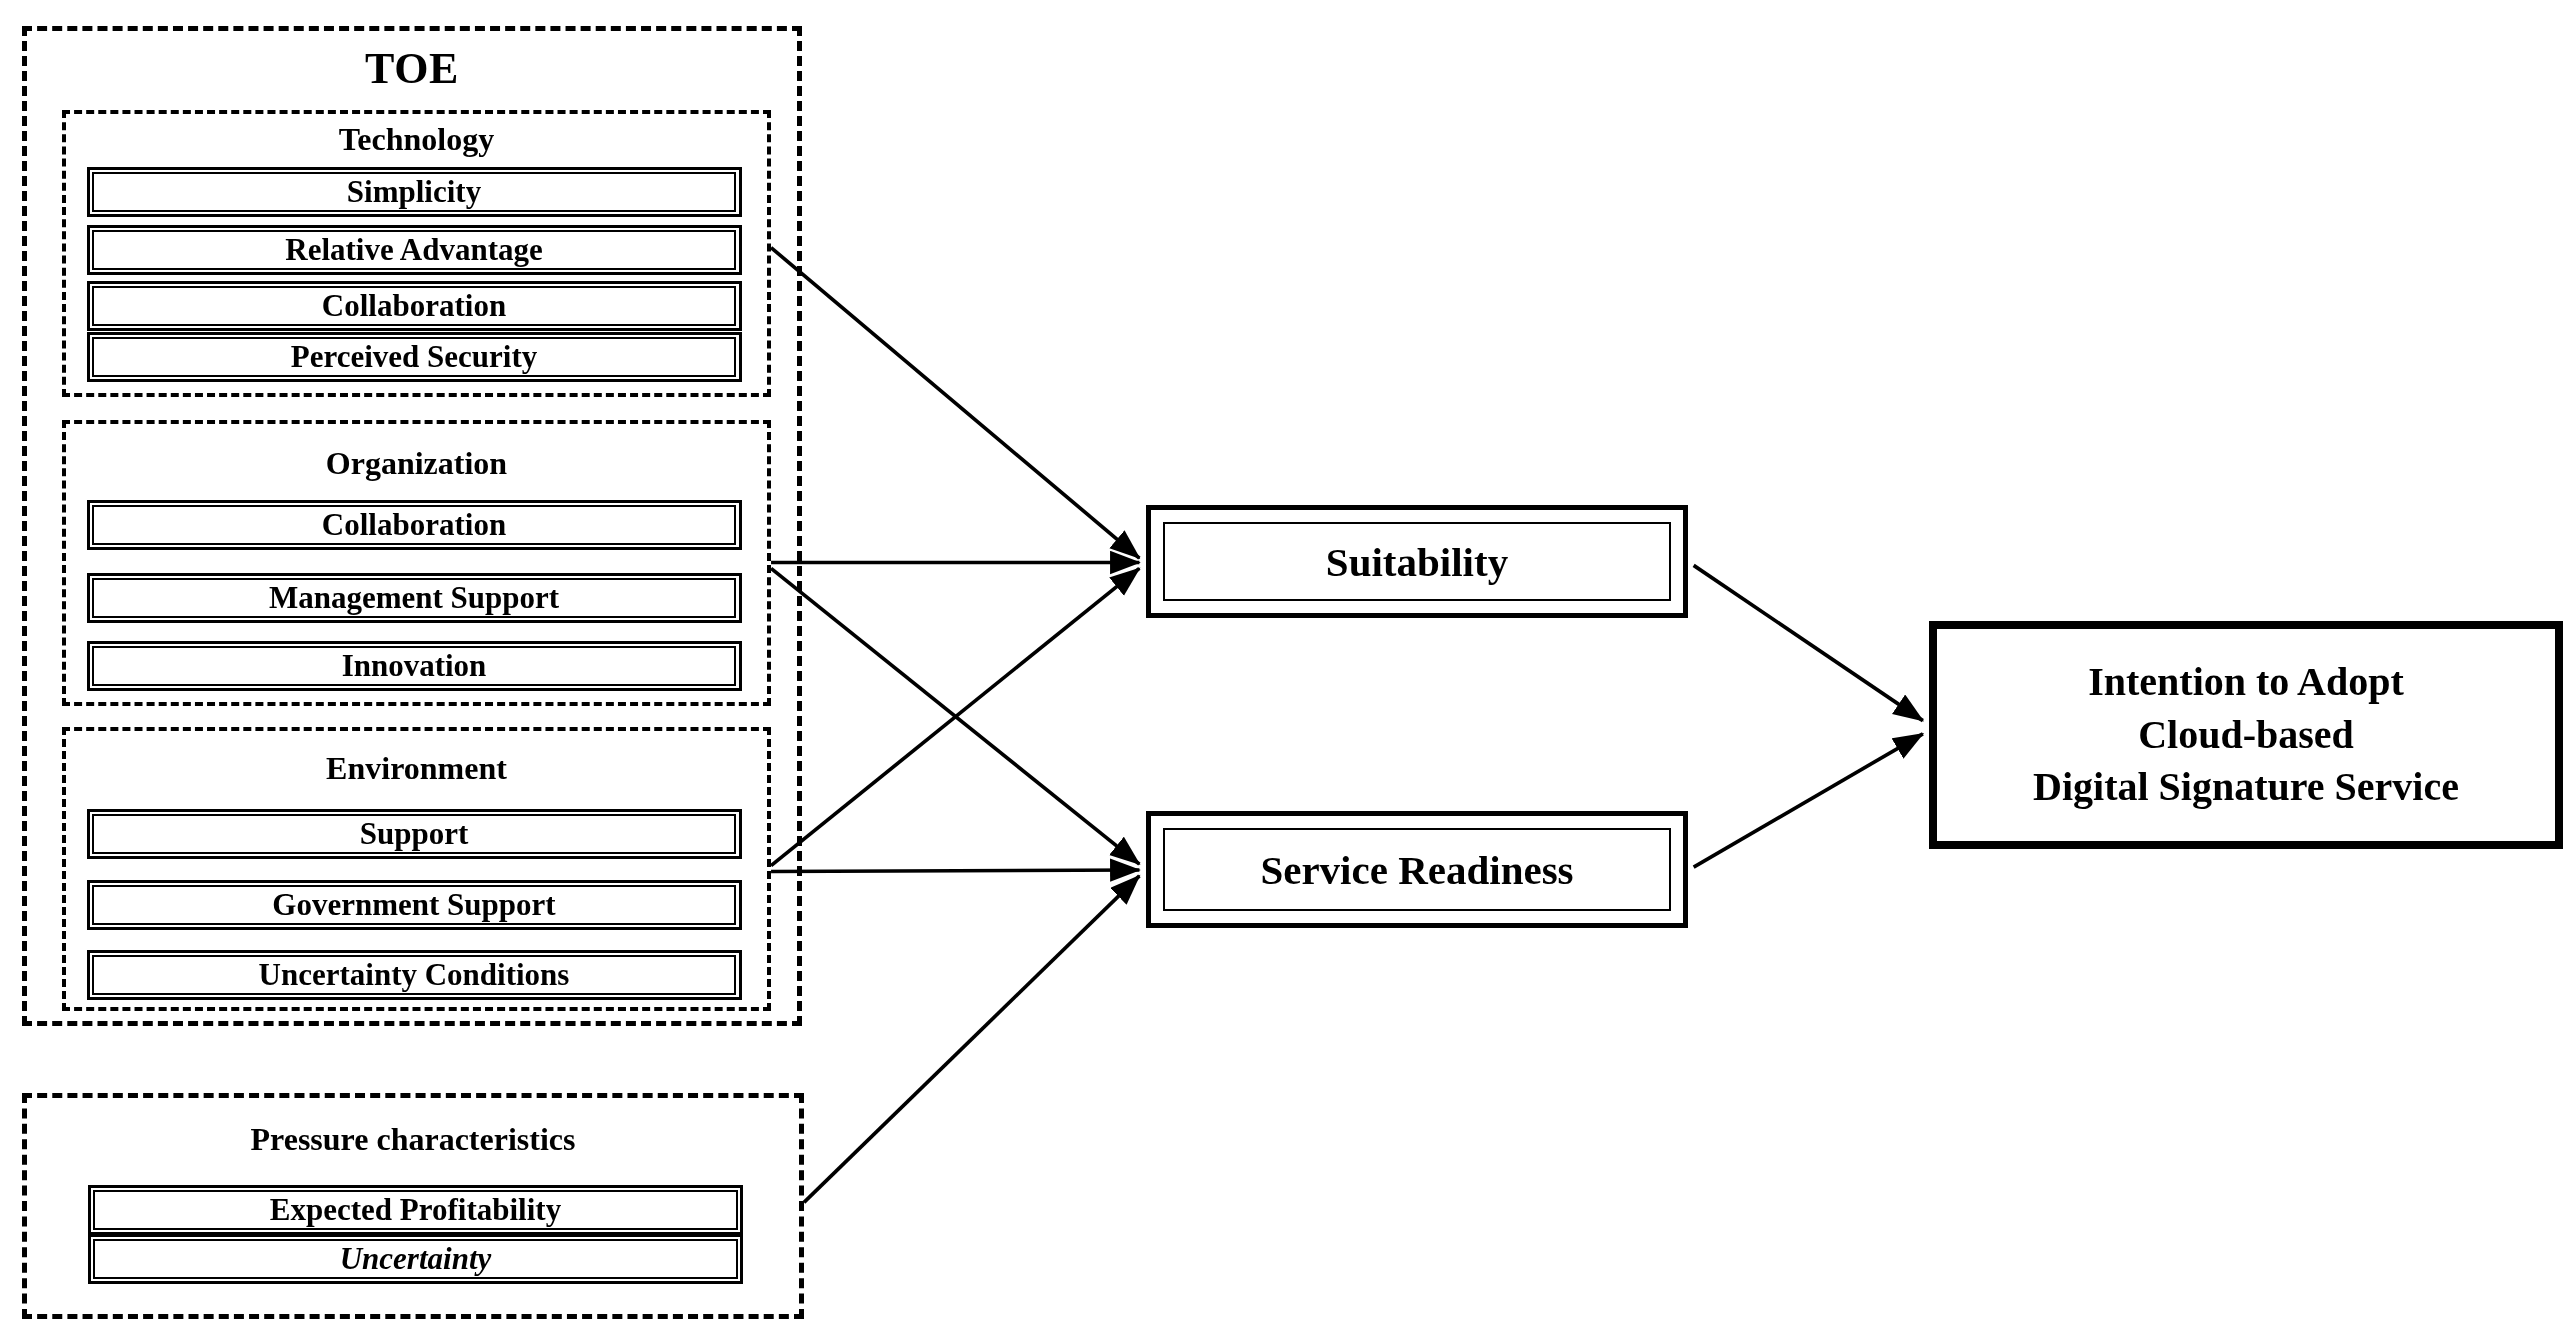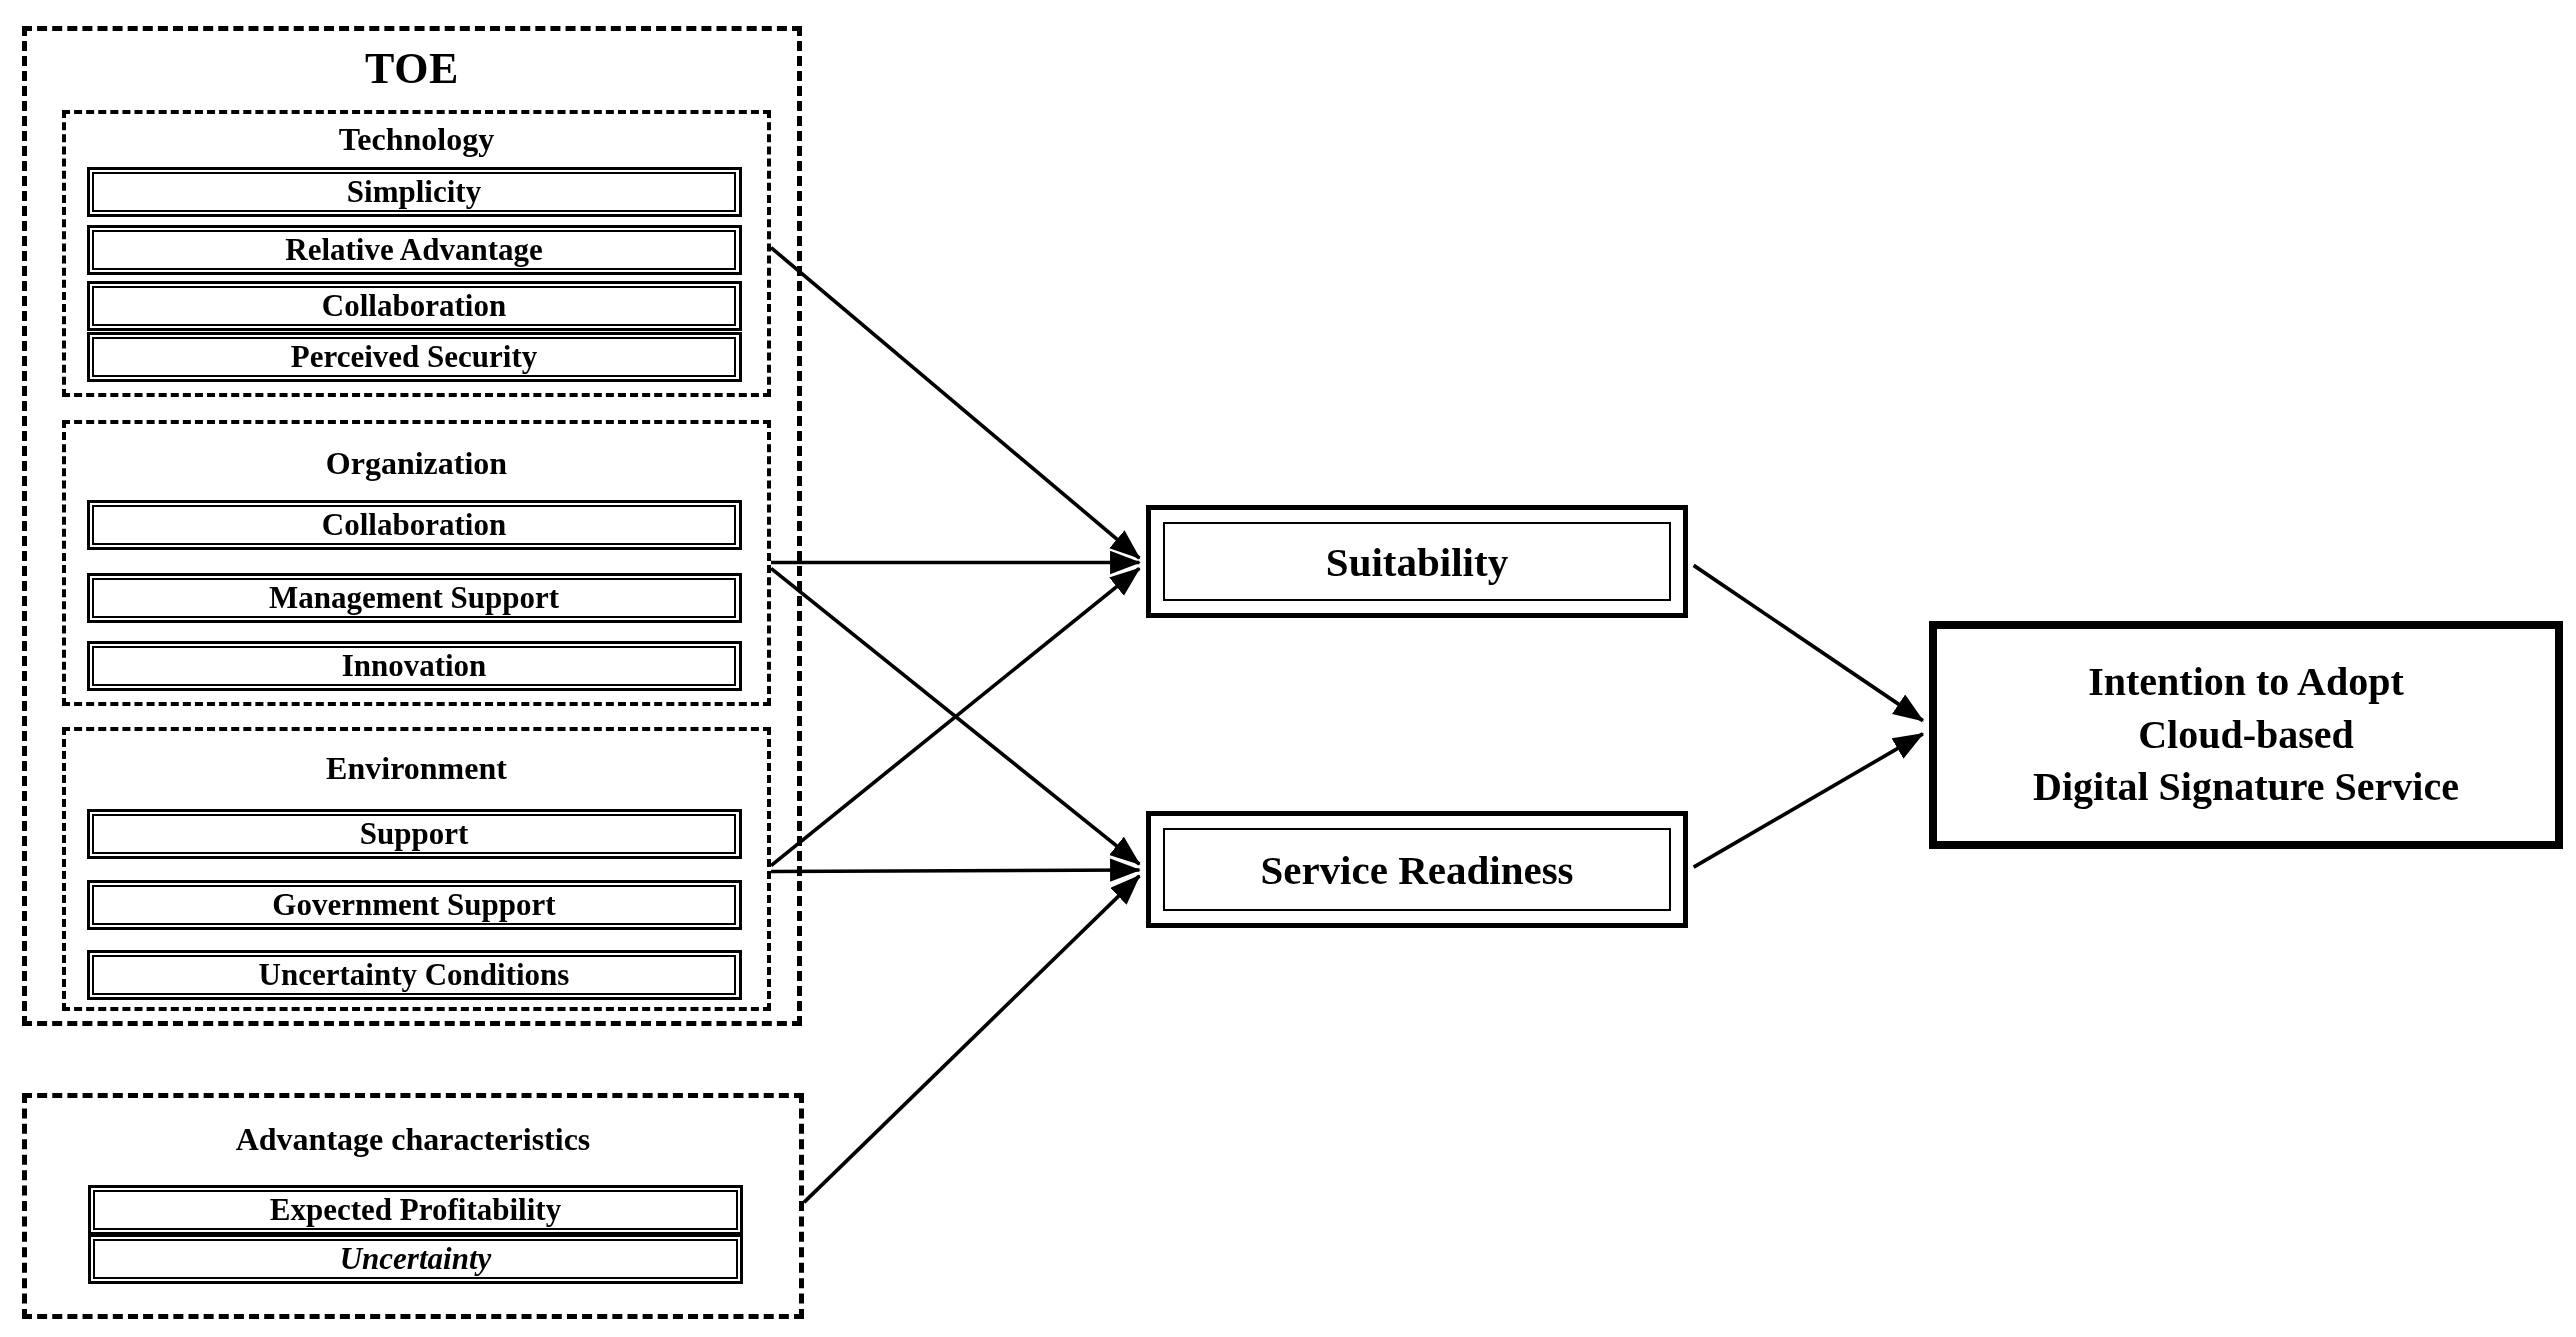--- a/index.html
+++ b/index.html
@@ -80,21 +80,21 @@
     </div>
     <div class="item" style="top:149px;">
       <div class="item-inner">Government Support</div>
     </div>
     <div class="item" style="top:219px;">
       <div class="item-inner">Uncertainty Conditions</div>
     </div>
   </div>
 
   <div class="dashed outer-dashed eco" style="left:22px;top:1093px;width:782px;height:226px;">
-    <div class="group-label" style="margin-top:23.4px;">Advantage characteristics</div>
+    <div class="group-label" style="margin-top:23.4px;">Pressure characteristics</div>
     <div class="item" style="top:87px;">
       <div class="item-inner">Expected Profitability</div>
     </div>
     <div class="item" style="top:136px;font-style:italic;">
       <div class="item-inner">Uncertainty</div>
     </div>
   </div>
 
   <div class="bigbox" style="left:1146px;top:505px;width:542px;height:113px;">
     <div class="bigbox-inner">Suitability</div>

